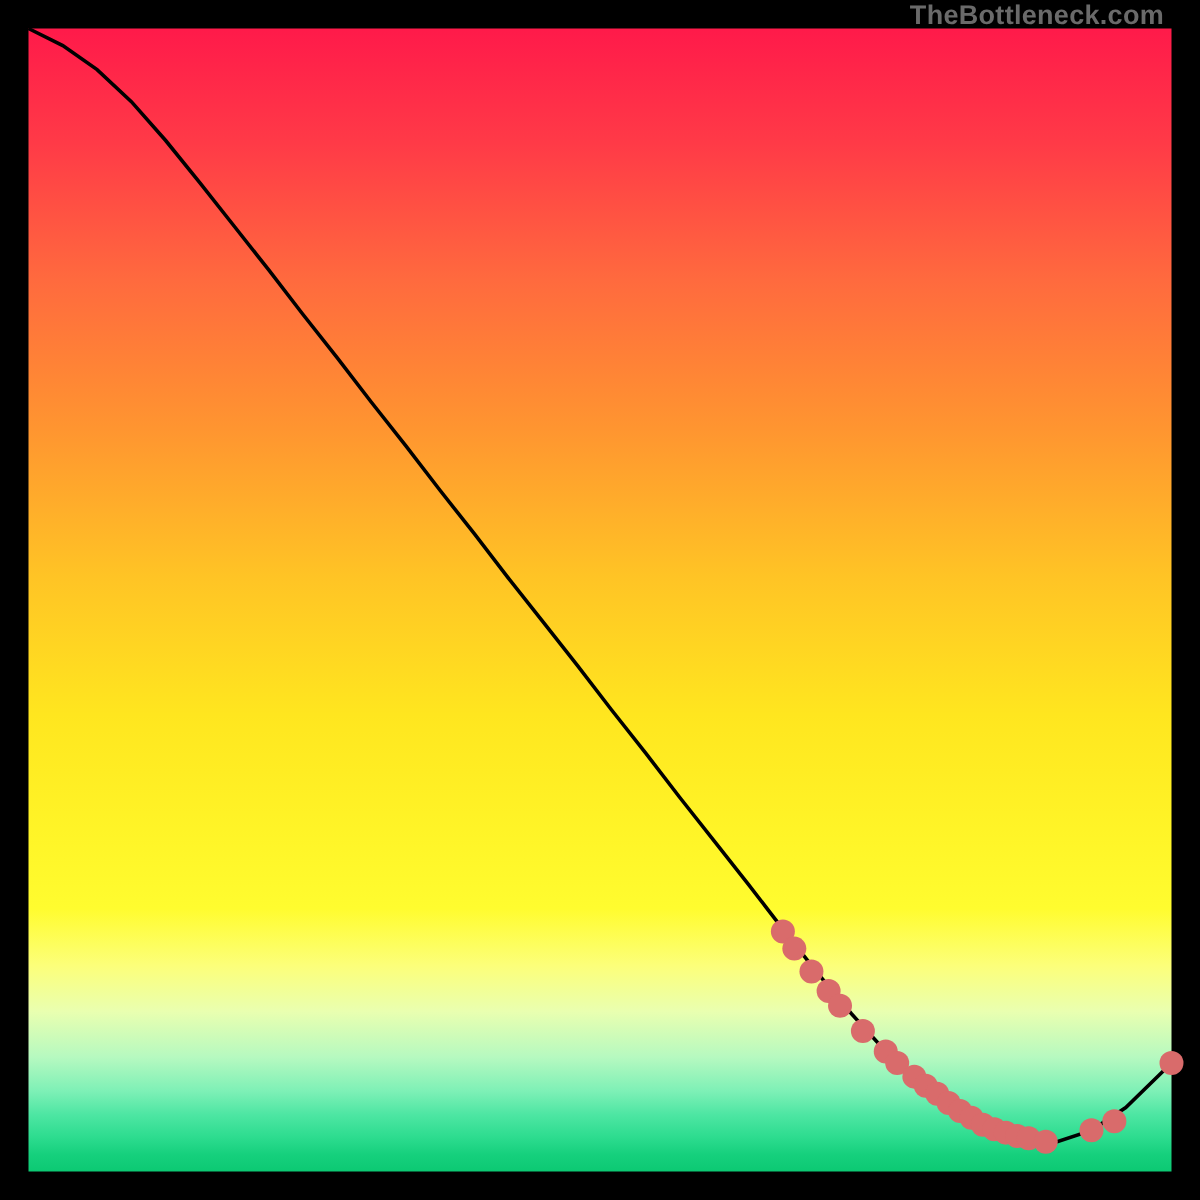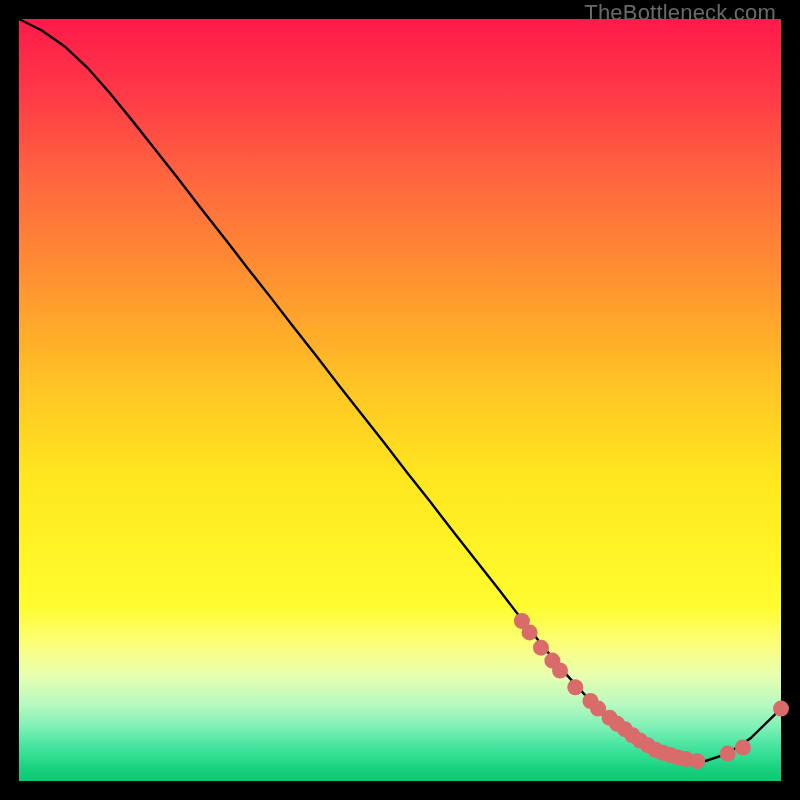--- a/index.html
+++ b/index.html
@@ -34,23 +34,23 @@
       #2ddc8f 97%,
       #16d07d 98.5%,
       #0cc973 100%
     );
   }
   .attribution {
     position: absolute;
     top: 0px;
     right: 24px;
     color: #6a6a6a;
-    font-size: 22px;
+    font-size: 18px;
     letter-spacing: 0.2px;
-    font-weight: 400;
+    font-weight: 700;
   }
   svg.curve {
     position: absolute;
     left: 19px;
     top: 19px;
     width: 762px;
     height: 762px;
     overflow: visible;
   }
 </style>

